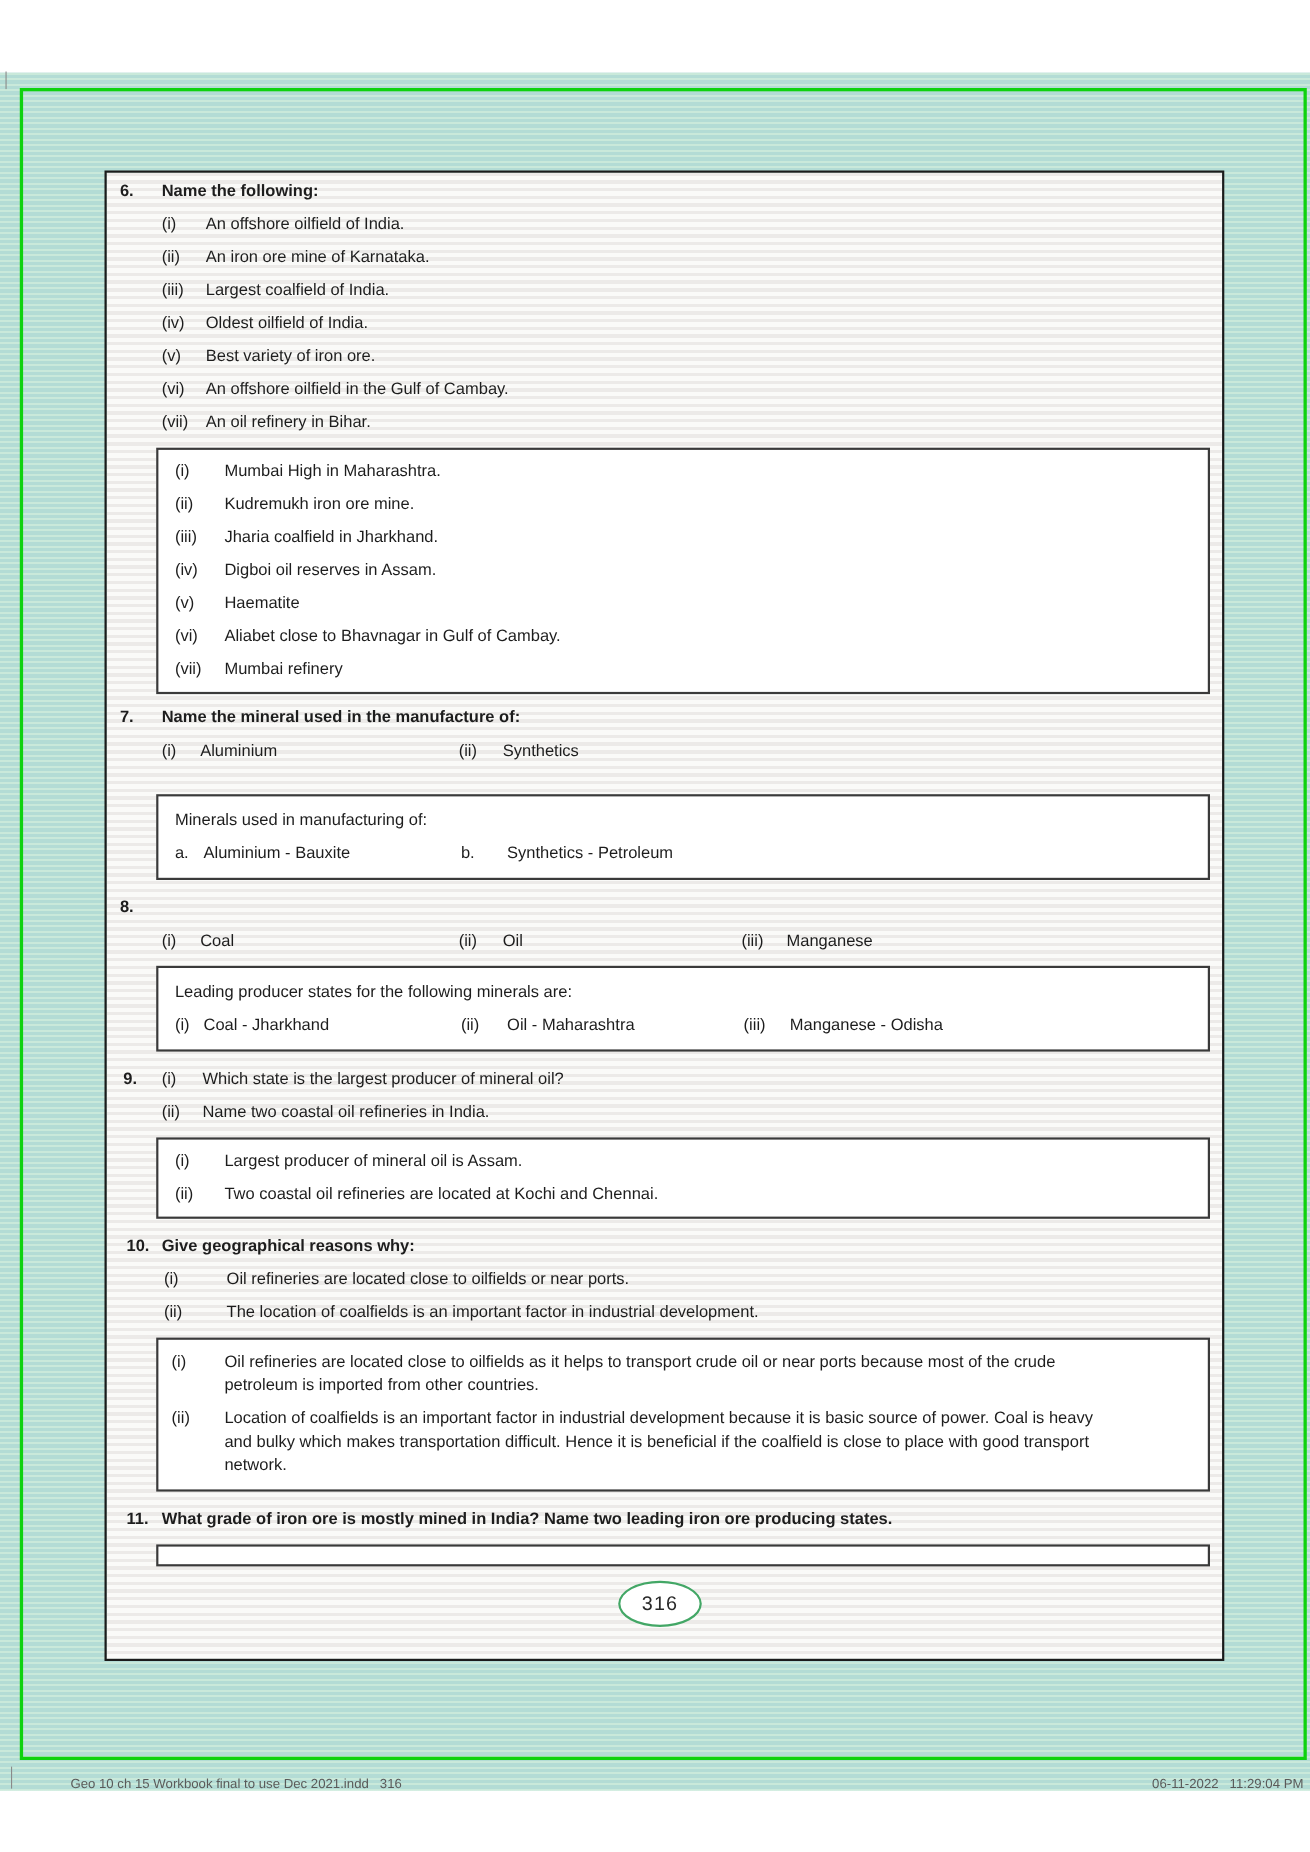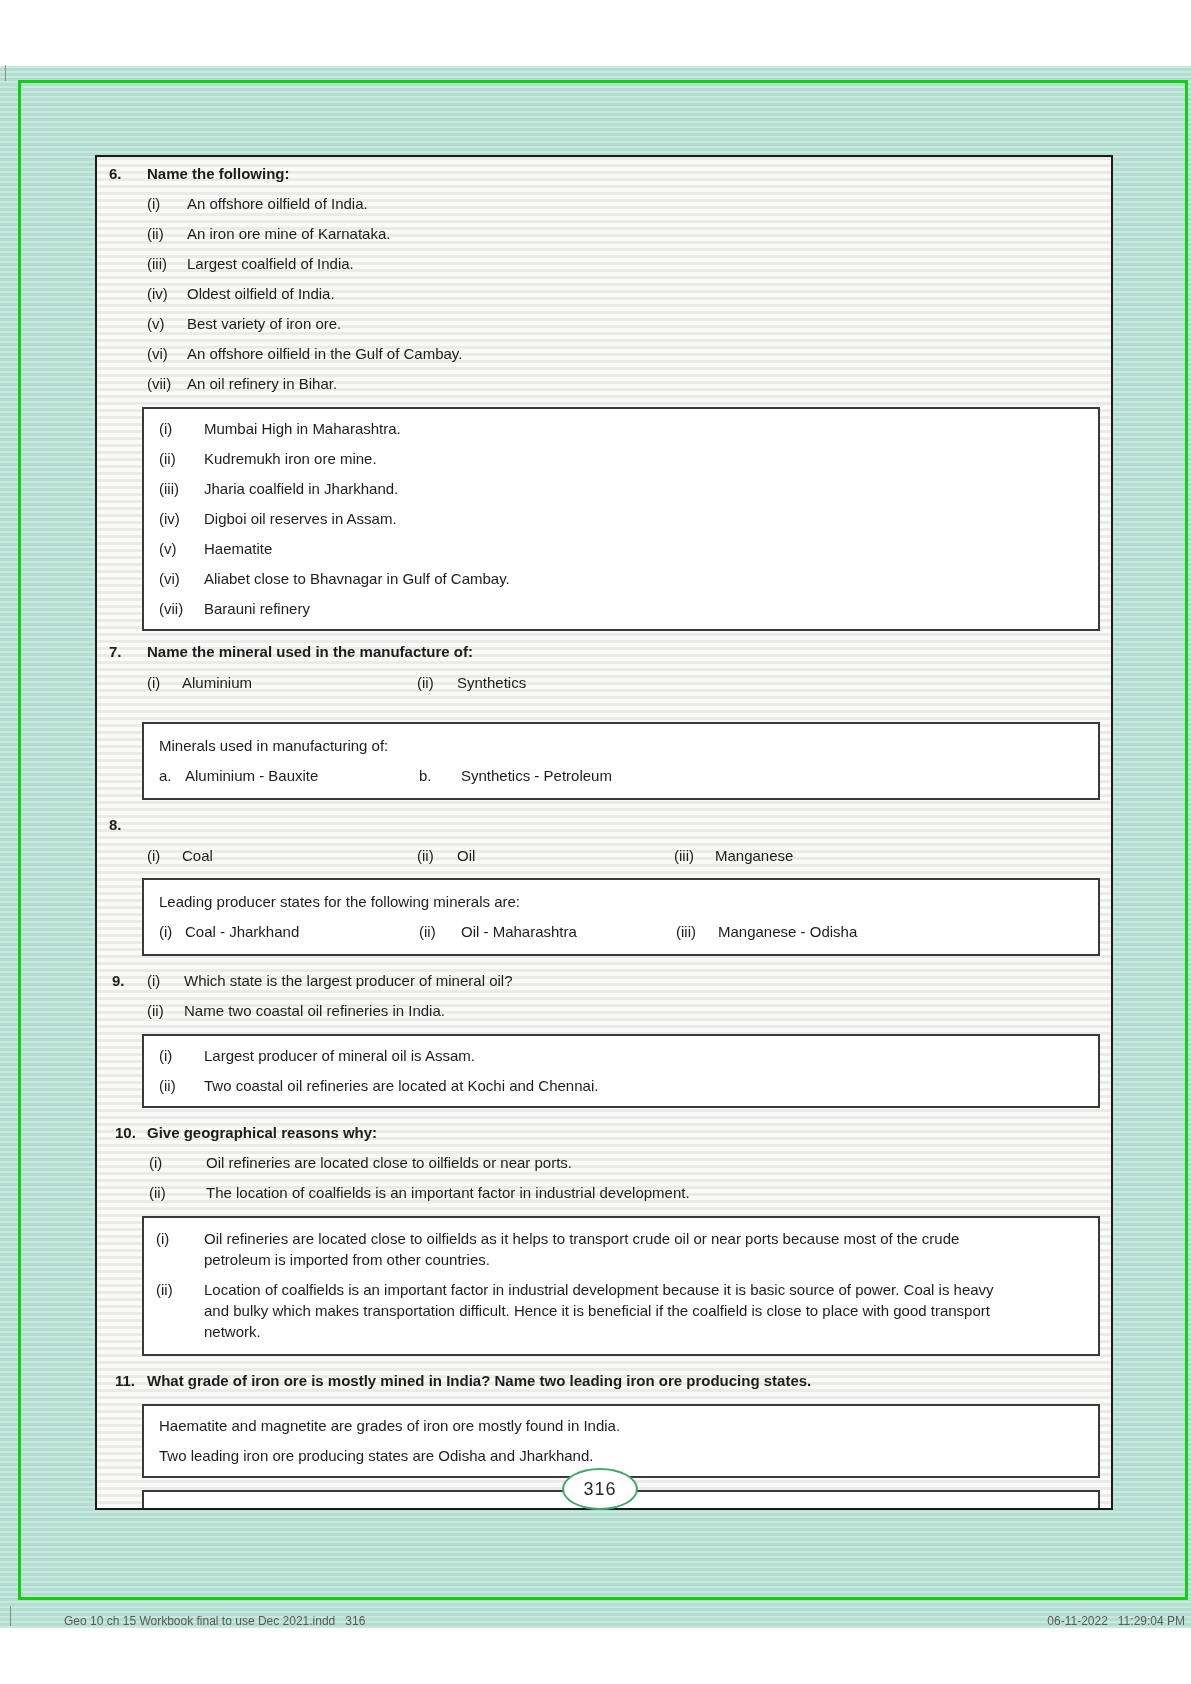--- a/index.html
+++ b/index.html
@@ -61,21 +61,21 @@
   .arow10{display:flex;padding-left:12px;margin-top:9px;}
   .arow10 .albl10{flex:0 0 48px;}
   .arow10 .atext10{width:818px;line-height:21px;}
   .aline{padding-left:15px;margin-top:8px;}
   .mt6{margin-top:6px;}
   .mt10{margin-top:10px;}
   .mt12{margin-top:12px;}
   .mt14{margin-top:14px;}
 
   .page-num{
-    position:absolute;left:562px;top:1468px;width:76px;height:42px;
+    position:absolute;left:562px;top:1437px;width:76px;height:42px;
     background:#ffffff;border:2px solid var(--ellipse-border,#43a766);
     border-radius:50%;box-sizing:border-box;
     display:flex;align-items:center;justify-content:center;
     font-size:18px;letter-spacing:1px;color:#2a2a2a;
   }
   .footer{
     position:absolute;top:1613px;height:14px;overflow:hidden;
     font-size:12px;line-height:16px;color:var(--footer-text,#5a5a5a);
     white-space:pre;
   }
@@ -145,21 +145,21 @@
     <div class="arow">
       <span class="albl">(v)</span>
       <span>Haematite</span>
     </div>
     <div class="arow">
       <span class="albl">(vi)</span>
       <span>Aliabet close to Bhavnagar in Gulf of Cambay.</span>
     </div>
     <div class="arow">
       <span class="albl">(vii)</span>
-      <span>Barauni refinery</span>
+      <span>Mumbai refinery</span>
     </div>
   </div>
 
   <div class="qhead mt10">
     <span class="qno">7.</span>
     <span>Name the mineral used in the manufacture of:</span>
   </div>
   <div class="colrow">
     <span class="c c1">
       <span class="lbl" style="flex:0 0 35px;">(i)</span>
@@ -260,24 +260,20 @@
     <div class="arow10">
       <span class="albl10">(ii)</span>
       <span class="atext10">Location of coalfields is an important factor in industrial development because it is basic source of power. Coal is heavy and bulky which makes transportation difficult. Hence it is beneficial if the coalfield is close to place with good transport network.</span>
     </div>
   </div>
 
   <div class="qhead mt14">
     <span class="qno two">11.</span>
     <span>What grade of iron ore is mostly mined in India? Name two leading iron ore producing states.</span>
   </div>
-  <div class="ansbox">
-    <div class="aline" style="margin-top:2px;">Haematite and magnetite are grades of iron ore mostly found in India.</div>
-    <div class="aline">Two leading iron ore producing states are Odisha and Jharkhand.</div>
-  </div>
 
   <div class="ansbox">
     
     
   </div>
 
 </div>
 
 <div class="page-num">
   <span>316</span>

